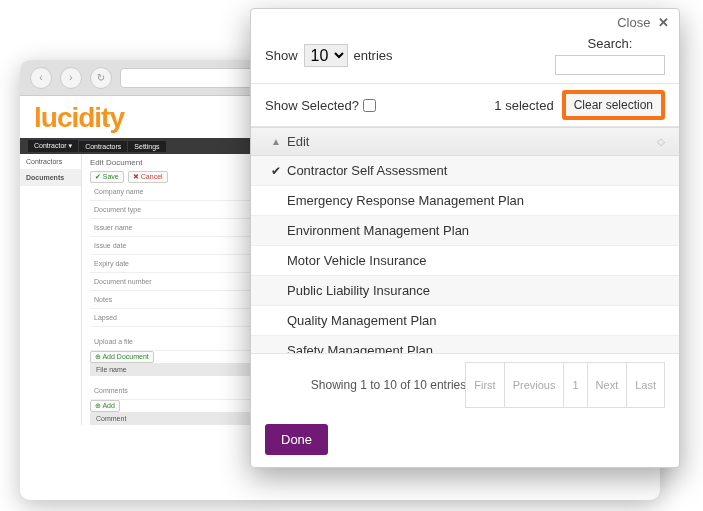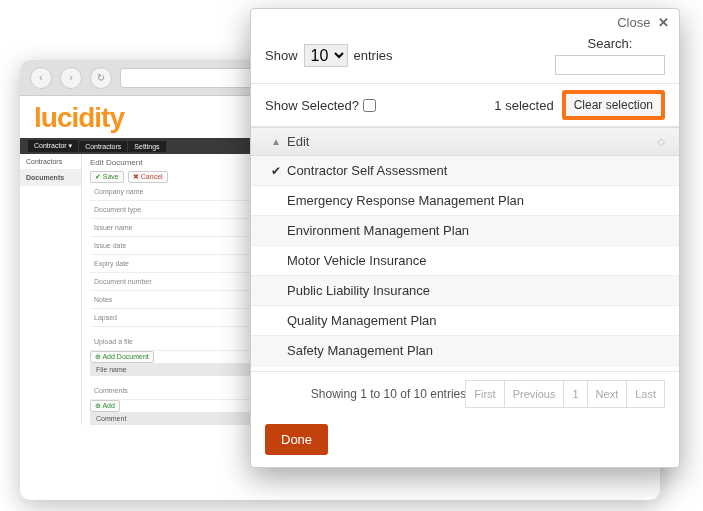--- a/index.html
+++ b/index.html
@@ -143,26 +143,26 @@
   .row:nth-child(odd) { background: #f7f7f7; }
   .row .check { width: 22px; text-align: center; font-size: 12px; }
   .modal-footer {
     border-top: 1px solid #e5e5e5;
     padding: 8px 14px;
     display: flex; justify-content: flex-end; align-items: center;
     font-size: 12px; color: #555;
   }
   .pager { display: flex; gap: 0; }
   .pager span {
-    border: 1px solid #ddd; padding: 7px 8px; font-size: 11px;
+    border: 1px solid #ddd; padding: 16px 8px; font-size: 11px;
     color: #aaa; margin-left: -1px; background: #fff;
   }
   .done-bar { padding: 8px 14px 12px; }
   .done-btn {
-    background: #c2410c; color: #fff; border: none;
+    background: #701a75; color: #fff; border: none;
     padding: 8px 16px; font-size: 13px; border-radius: 3px;
     cursor: pointer;
   }
 </style>
 </head>
 <body>
 
 <div class="browser-chrome">
   <div class="chrome-bar">
     <div class="nav-circle">‹</div>

